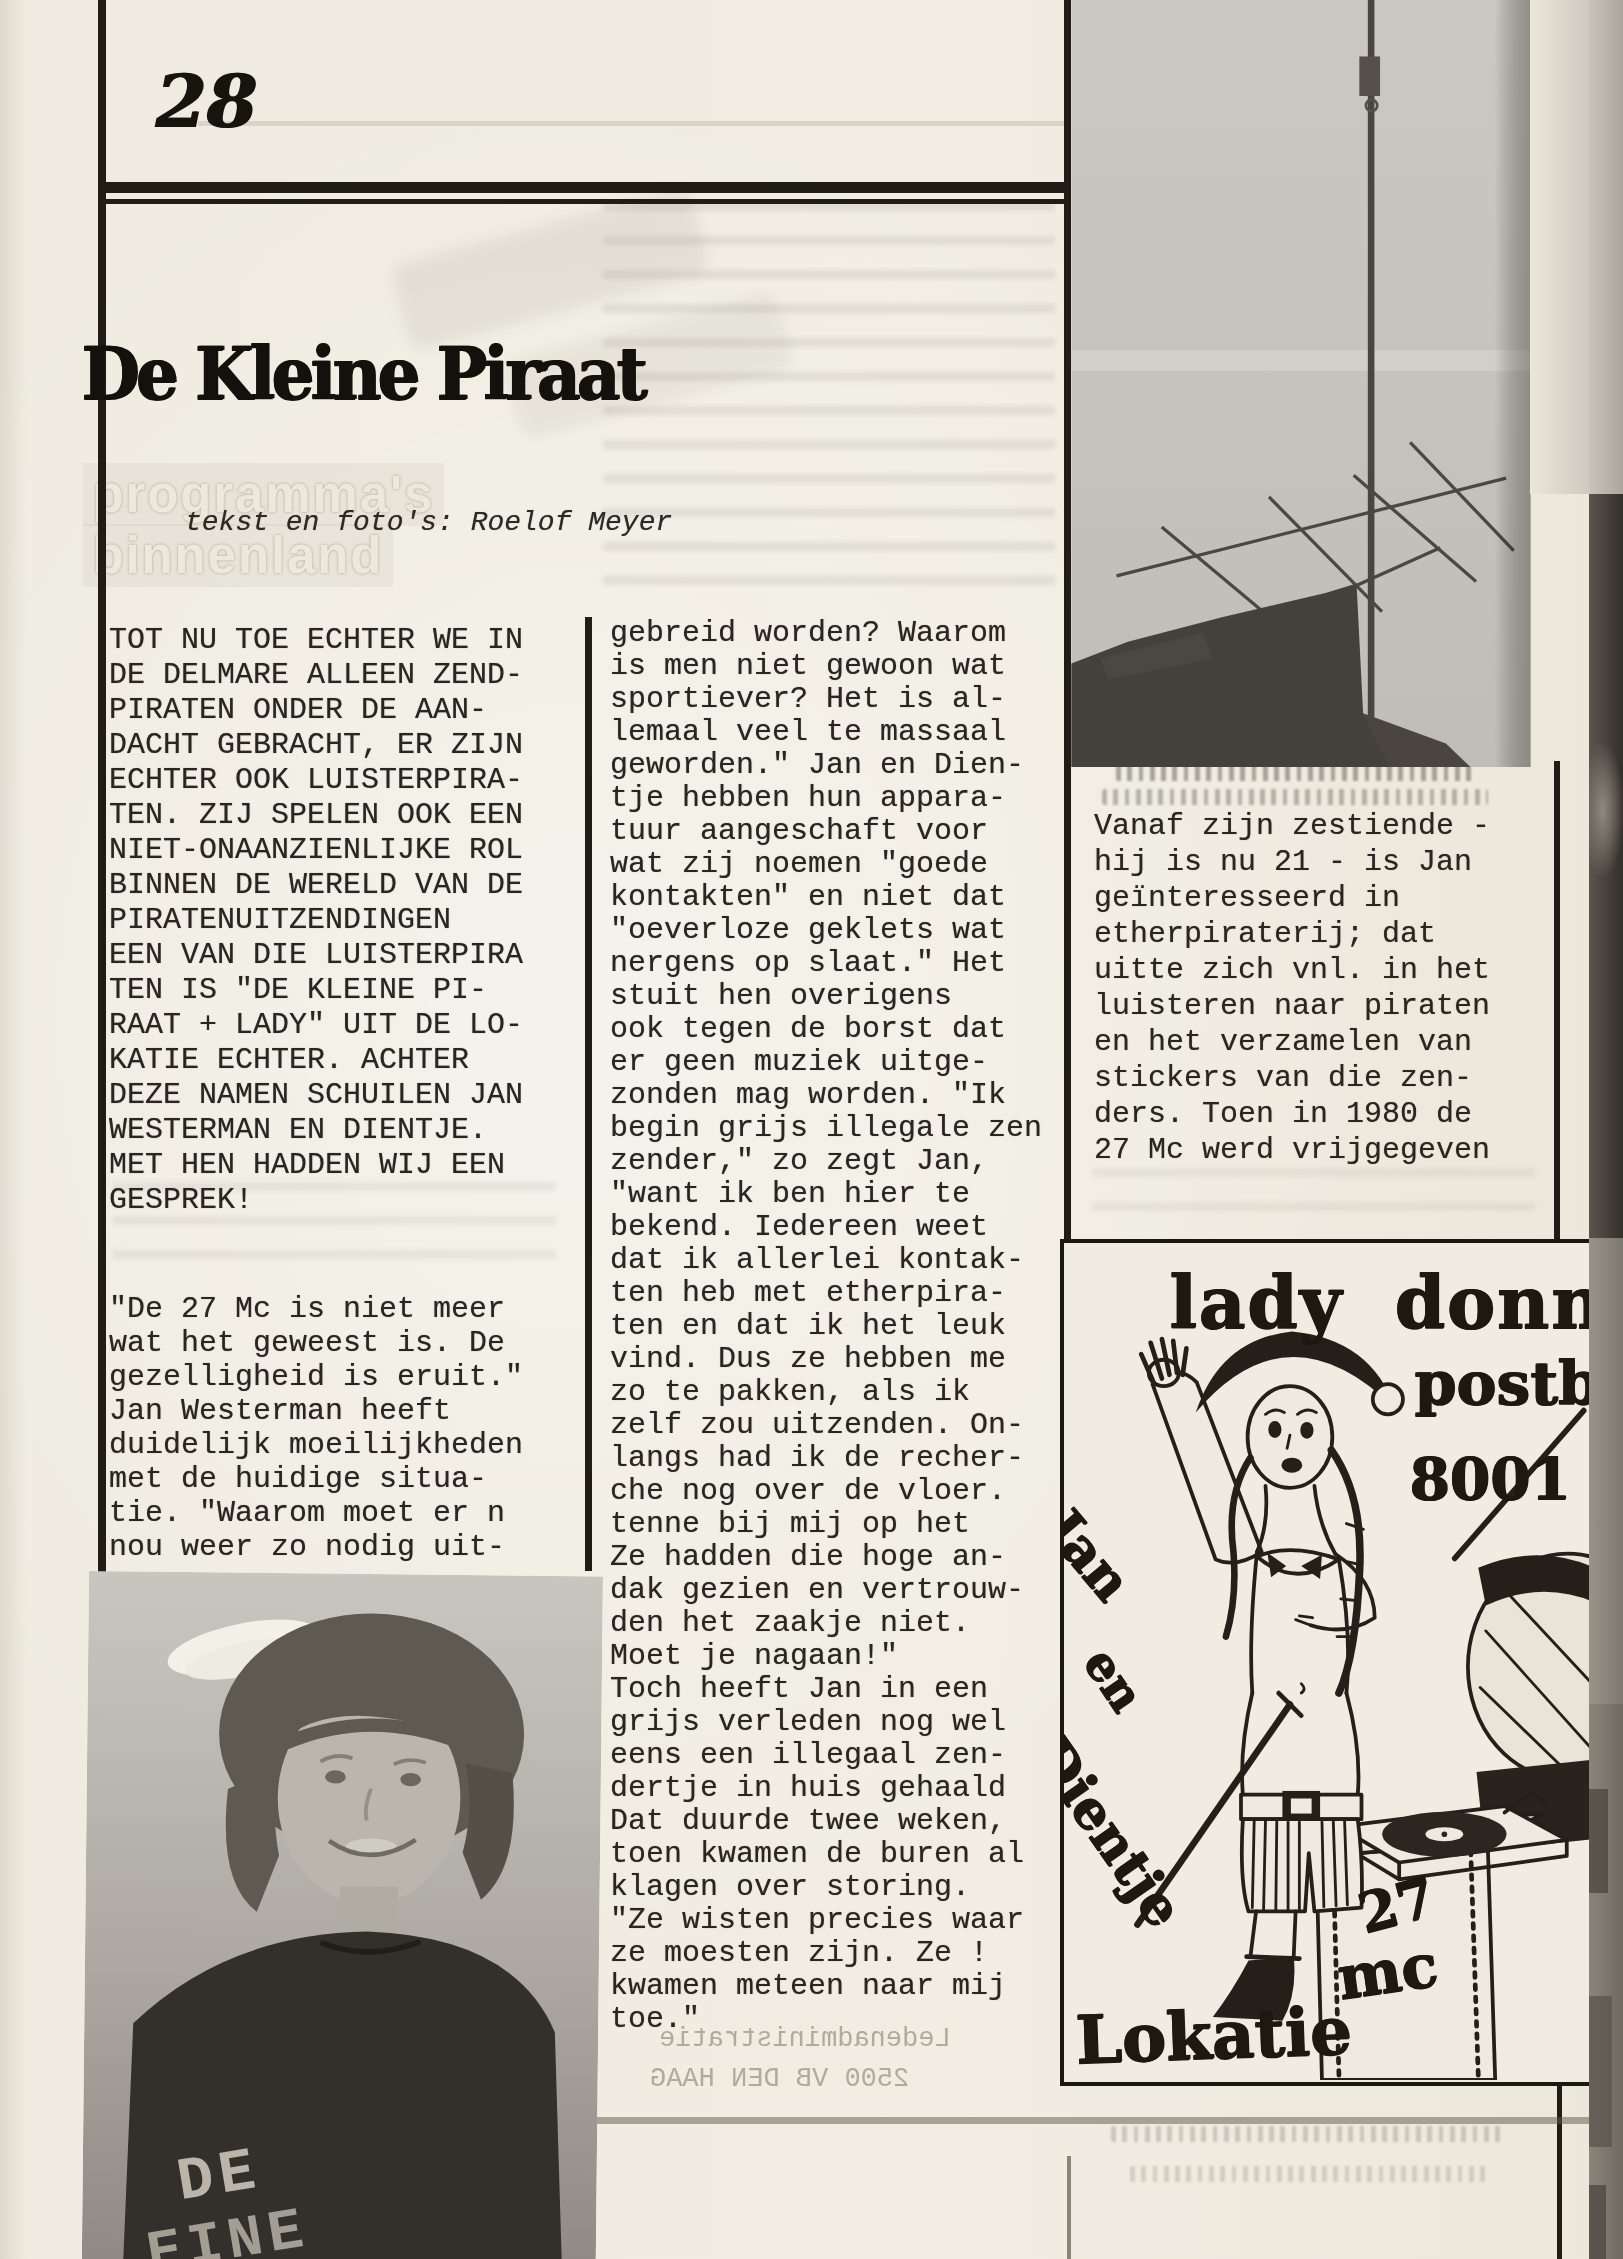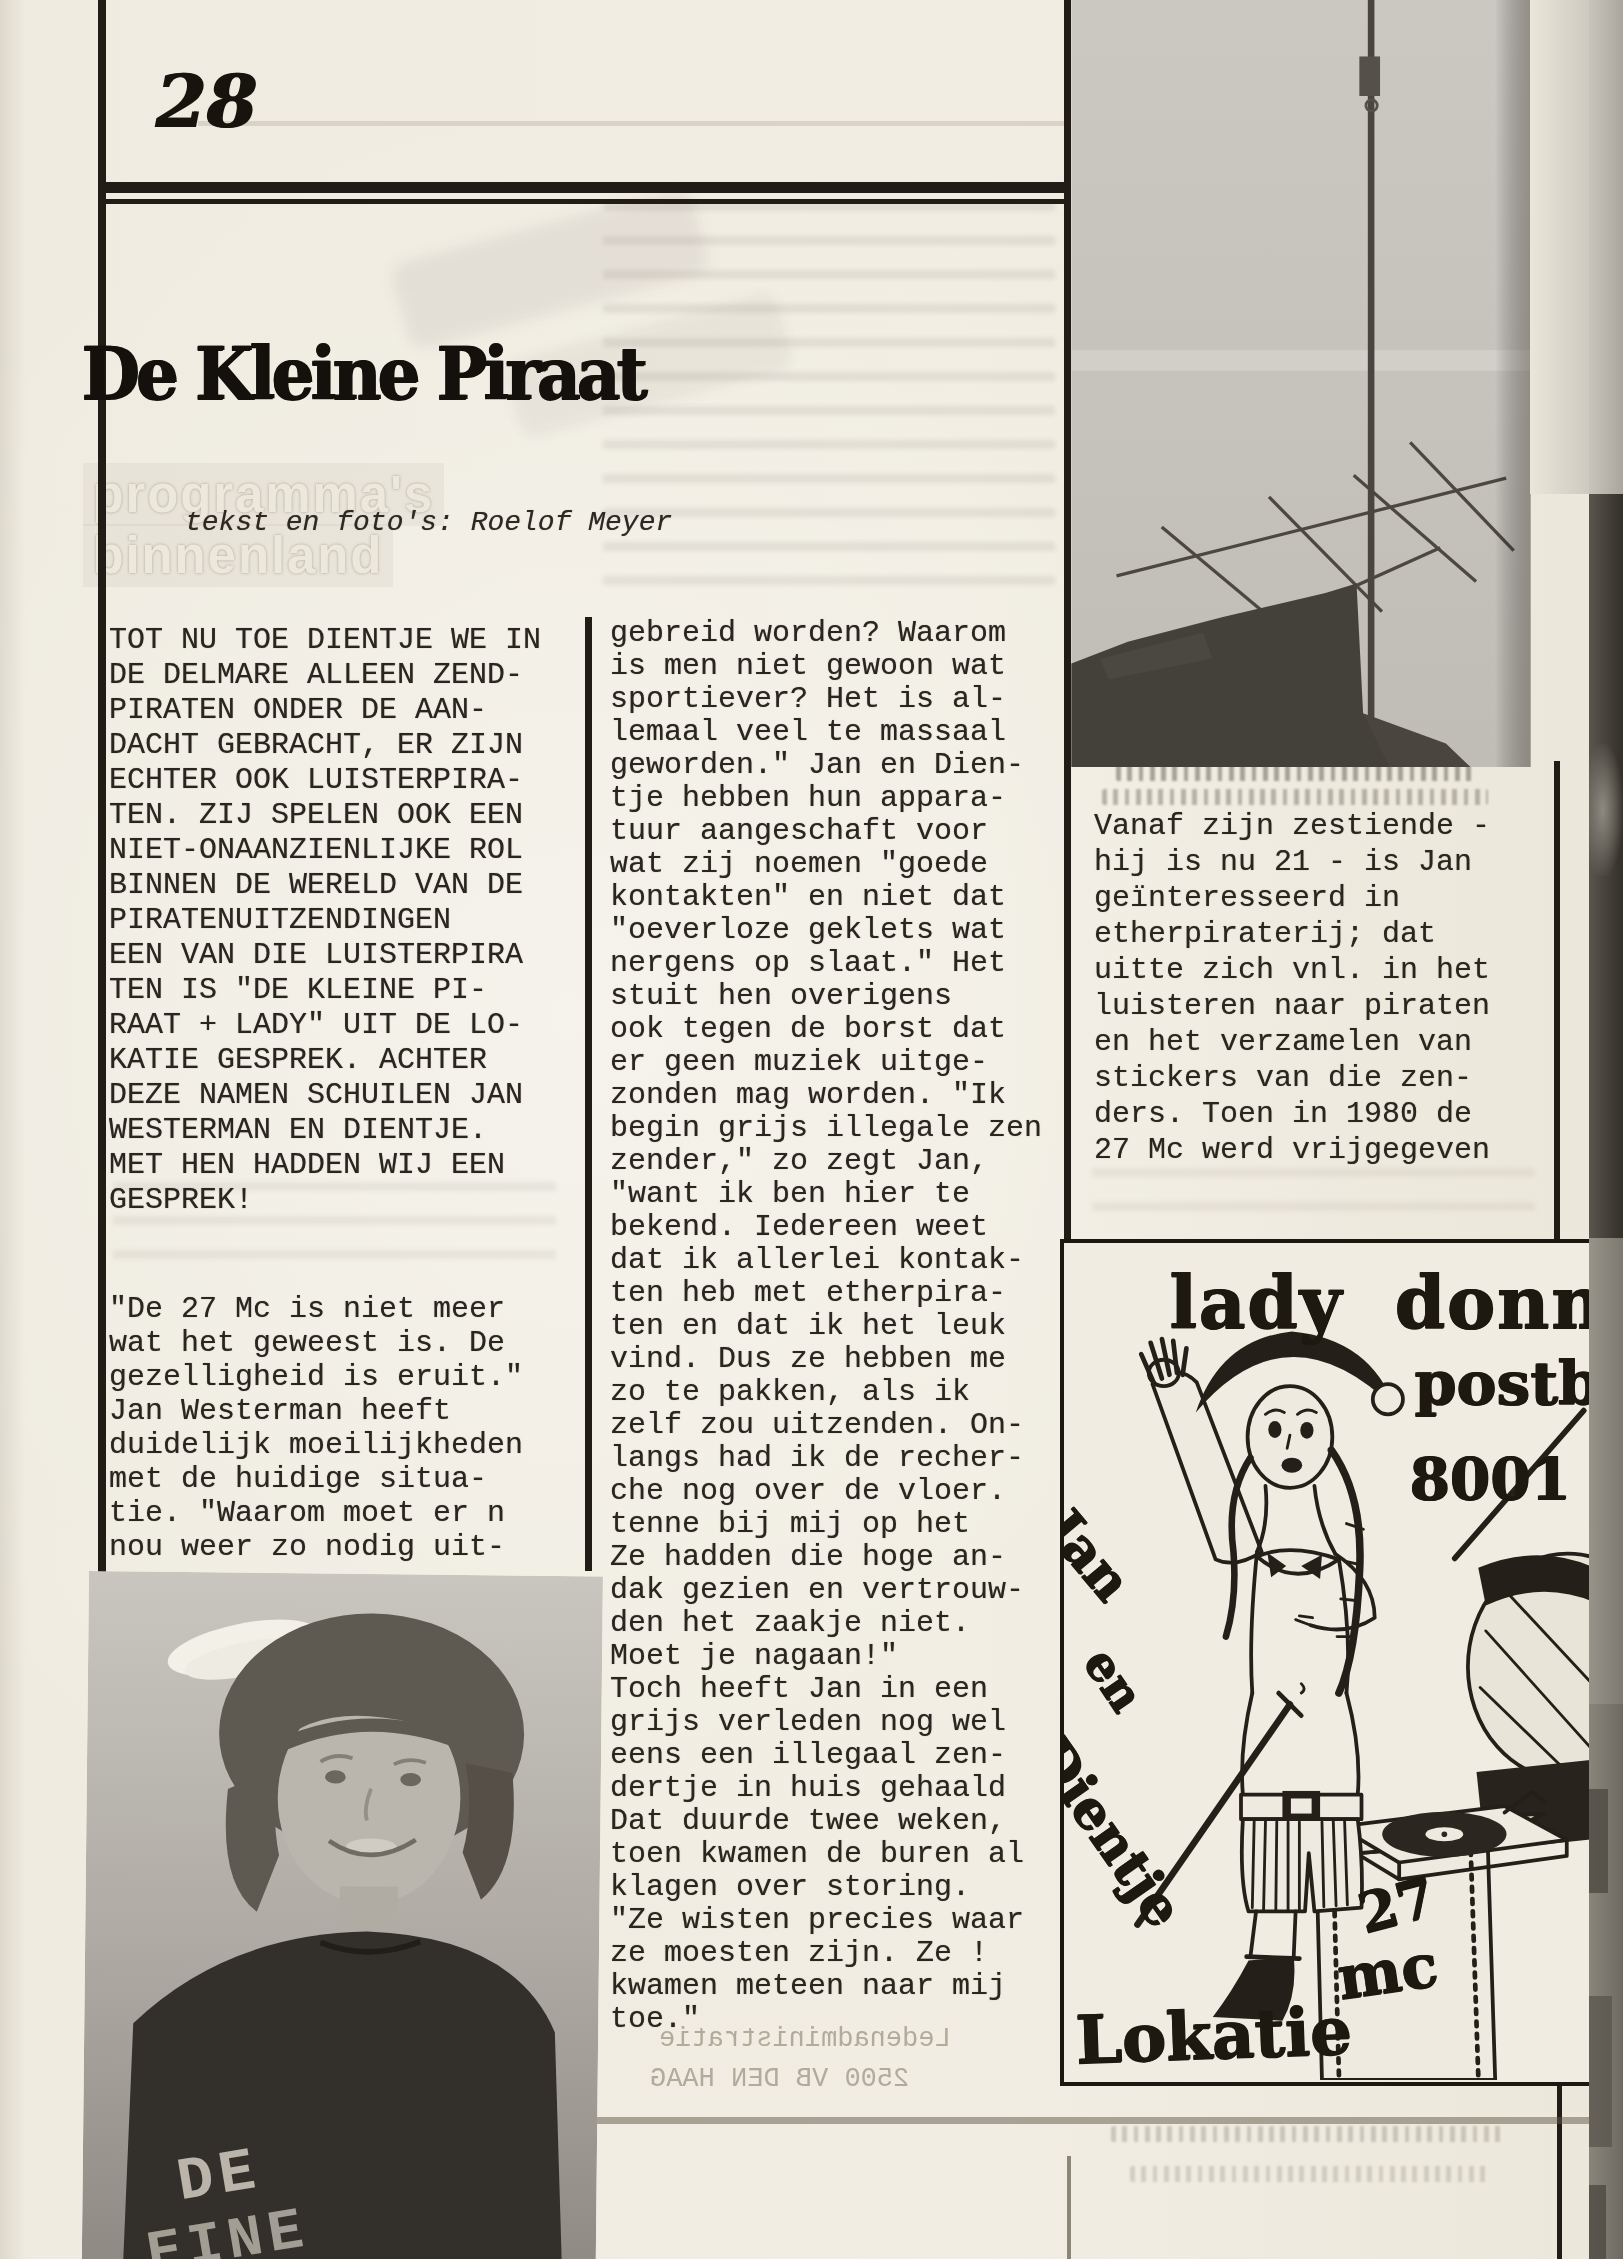--- a/index.html
+++ b/index.html
@@ -79,33 +79,33 @@
   <div class="vrule" style="left:1554px;top:761px;width:5.6px;height:478px;"></div>
   <div class="vrule" style="left:1557px;top:2086px;width:4.7px;height:174px;"></div>
   <div class="vrule" style="left:1067px;top:2156px;width:3.8px;height:104px;background:#8b8578;"></div>
   <div class="hrule" style="left:585px;top:2117px;width:1007px;height:6.6px;background:rgba(95,88,74,.5);"></div>
 
   <div class="pageno" style="left:119px;top:58px;margin-left:36px;">28</div>
   <div class="headline" style="left:81px;top:331px;font-size:72px;">De Kleine Piraat</div>
   <div class="byline" style="left:185px;top:507px;">tekst en foto's: Roelof Meyer</div>
 
   <div class="tw" style="left:109px;top:623px;width:471px;line-height:35px;">
-      <div class="tline">TOT NU TOE DIENTJE WE IN</div>
+      <div class="tline">TOT NU TOE ECHTER WE IN</div>
       <div class="tline">DE DELMARE ALLEEN ZEND-</div>
       <div class="tline">PIRATEN ONDER DE AAN-</div>
       <div class="tline">DACHT GEBRACHT, ER ZIJN</div>
       <div class="tline">ECHTER OOK LUISTERPIRA-</div>
       <div class="tline">TEN. ZIJ SPELEN OOK EEN</div>
       <div class="tline">NIET-ONAANZIENLIJKE ROL</div>
       <div class="tline">BINNEN DE WERELD VAN DE</div>
       <div class="tline">PIRATENUITZENDINGEN</div>
       <div class="tline">EEN VAN DIE LUISTERPIRA</div>
       <div class="tline">TEN IS "DE KLEINE PI-</div>
       <div class="tline">RAAT + LADY" UIT DE LO-</div>
-      <div class="tline">KATIE GESPREK. ACHTER</div>
+      <div class="tline">KATIE ECHTER. ACHTER</div>
       <div class="tline">DEZE NAMEN SCHUILEN JAN</div>
       <div class="tline">WESTERMAN EN DIENTJE.</div>
       <div class="tline">MET HEN HADDEN WIJ EEN</div>
       <div class="tline">GESPREK!</div>
     </div>
   <div class="tw" style="left:109px;top:1292px;width:471px;line-height:34px;">
       <div class="tline">"De 27 Mc is niet meer</div>
       <div class="tline">wat het geweest is. De</div>
       <div class="tline">gezelligheid is eruit."</div>
       <div class="tline">Jan Westerman heeft</div>

